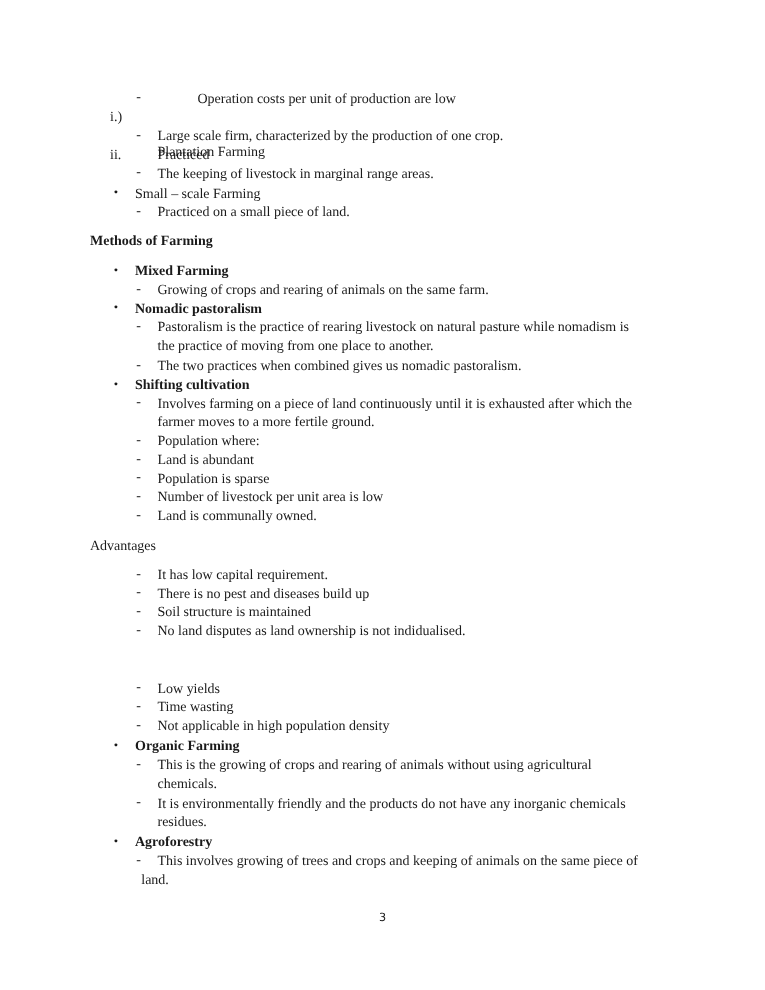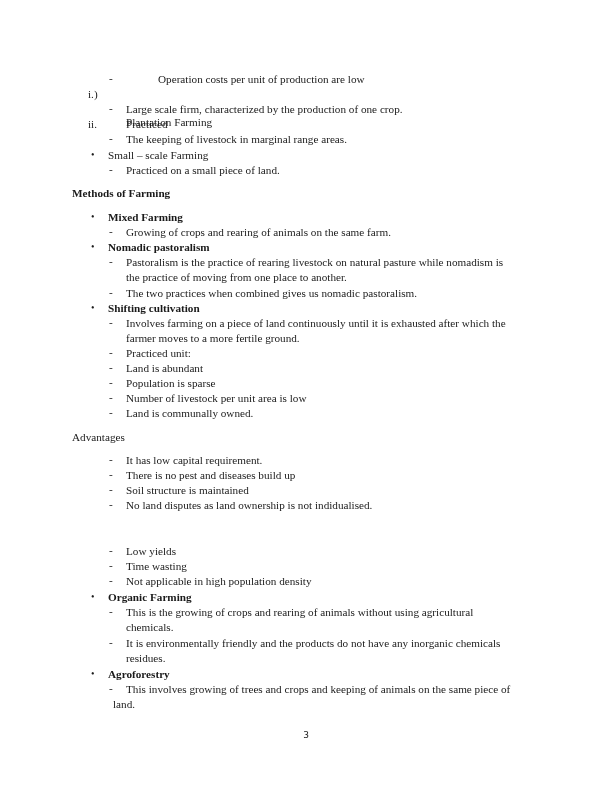--- a/index.html
+++ b/index.html
@@ -41,21 +41,21 @@
     <div class="ln" style="top: 255px; left: 126px;">Pastoralism is the practice of rearing livestock on natural pasture while nomadism is</div>
     <div class="ln" style="top: 270px; left: 126px;">the practice of moving from one place to another.</div>
     <span class="dash" style="position: absolute; left: 109px; top: 286px;">-</span>
     <div class="ln" style="top: 286px; left: 126px;">The two practices when combined gives us nomadic pastoralism.</div>
     <span class="bul" style="position: absolute; left: 91px; top: 301px; line-height: 14px;">•</span>
     <div class="ln bold" style="top: 301px; left: 108px;">Shifting cultivation</div>
     <span class="dash" style="position: absolute; left: 109px; top: 316px;">-</span>
     <div class="ln" style="top: 316px; left: 126px;">Involves farming on a piece of land continuously until it is exhausted after which the</div>
     <div class="ln" style="top: 331px; left: 126px;">farmer moves to a more fertile ground.</div>
     <span class="dash" style="position: absolute; left: 109px; top: 346px;">-</span>
-    <div class="ln" style="top: 346px; left: 126px;">Practiced unit:</div>
+    <div class="ln" style="top: 346px; left: 126px;">Population where:</div>
     <span class="dash" style="position: absolute; left: 109px; top: 361px;">-</span>
     <div class="ln" style="top: 361px; left: 126px;">Land is abundant</div>
     <span class="dash" style="position: absolute; left: 109px; top: 376px;">-</span>
     <div class="ln" style="top: 376px; left: 126px;">Population is sparse</div>
     <span class="dash" style="position: absolute; left: 109px; top: 391px;">-</span>
     <div class="ln" style="top: 391px; left: 126px;">Number of livestock per unit area is low</div>
     <span class="dash" style="position: absolute; left: 109px; top: 406px;">-</span>
     <div class="ln" style="top: 406px; left: 126px;">Land is communally owned.</div>
     <div class="ln" style="top: 430px; left: 72px;">Advantages</div>
     <span class="dash" style="position: absolute; left: 109px; top: 453px;">-</span>

